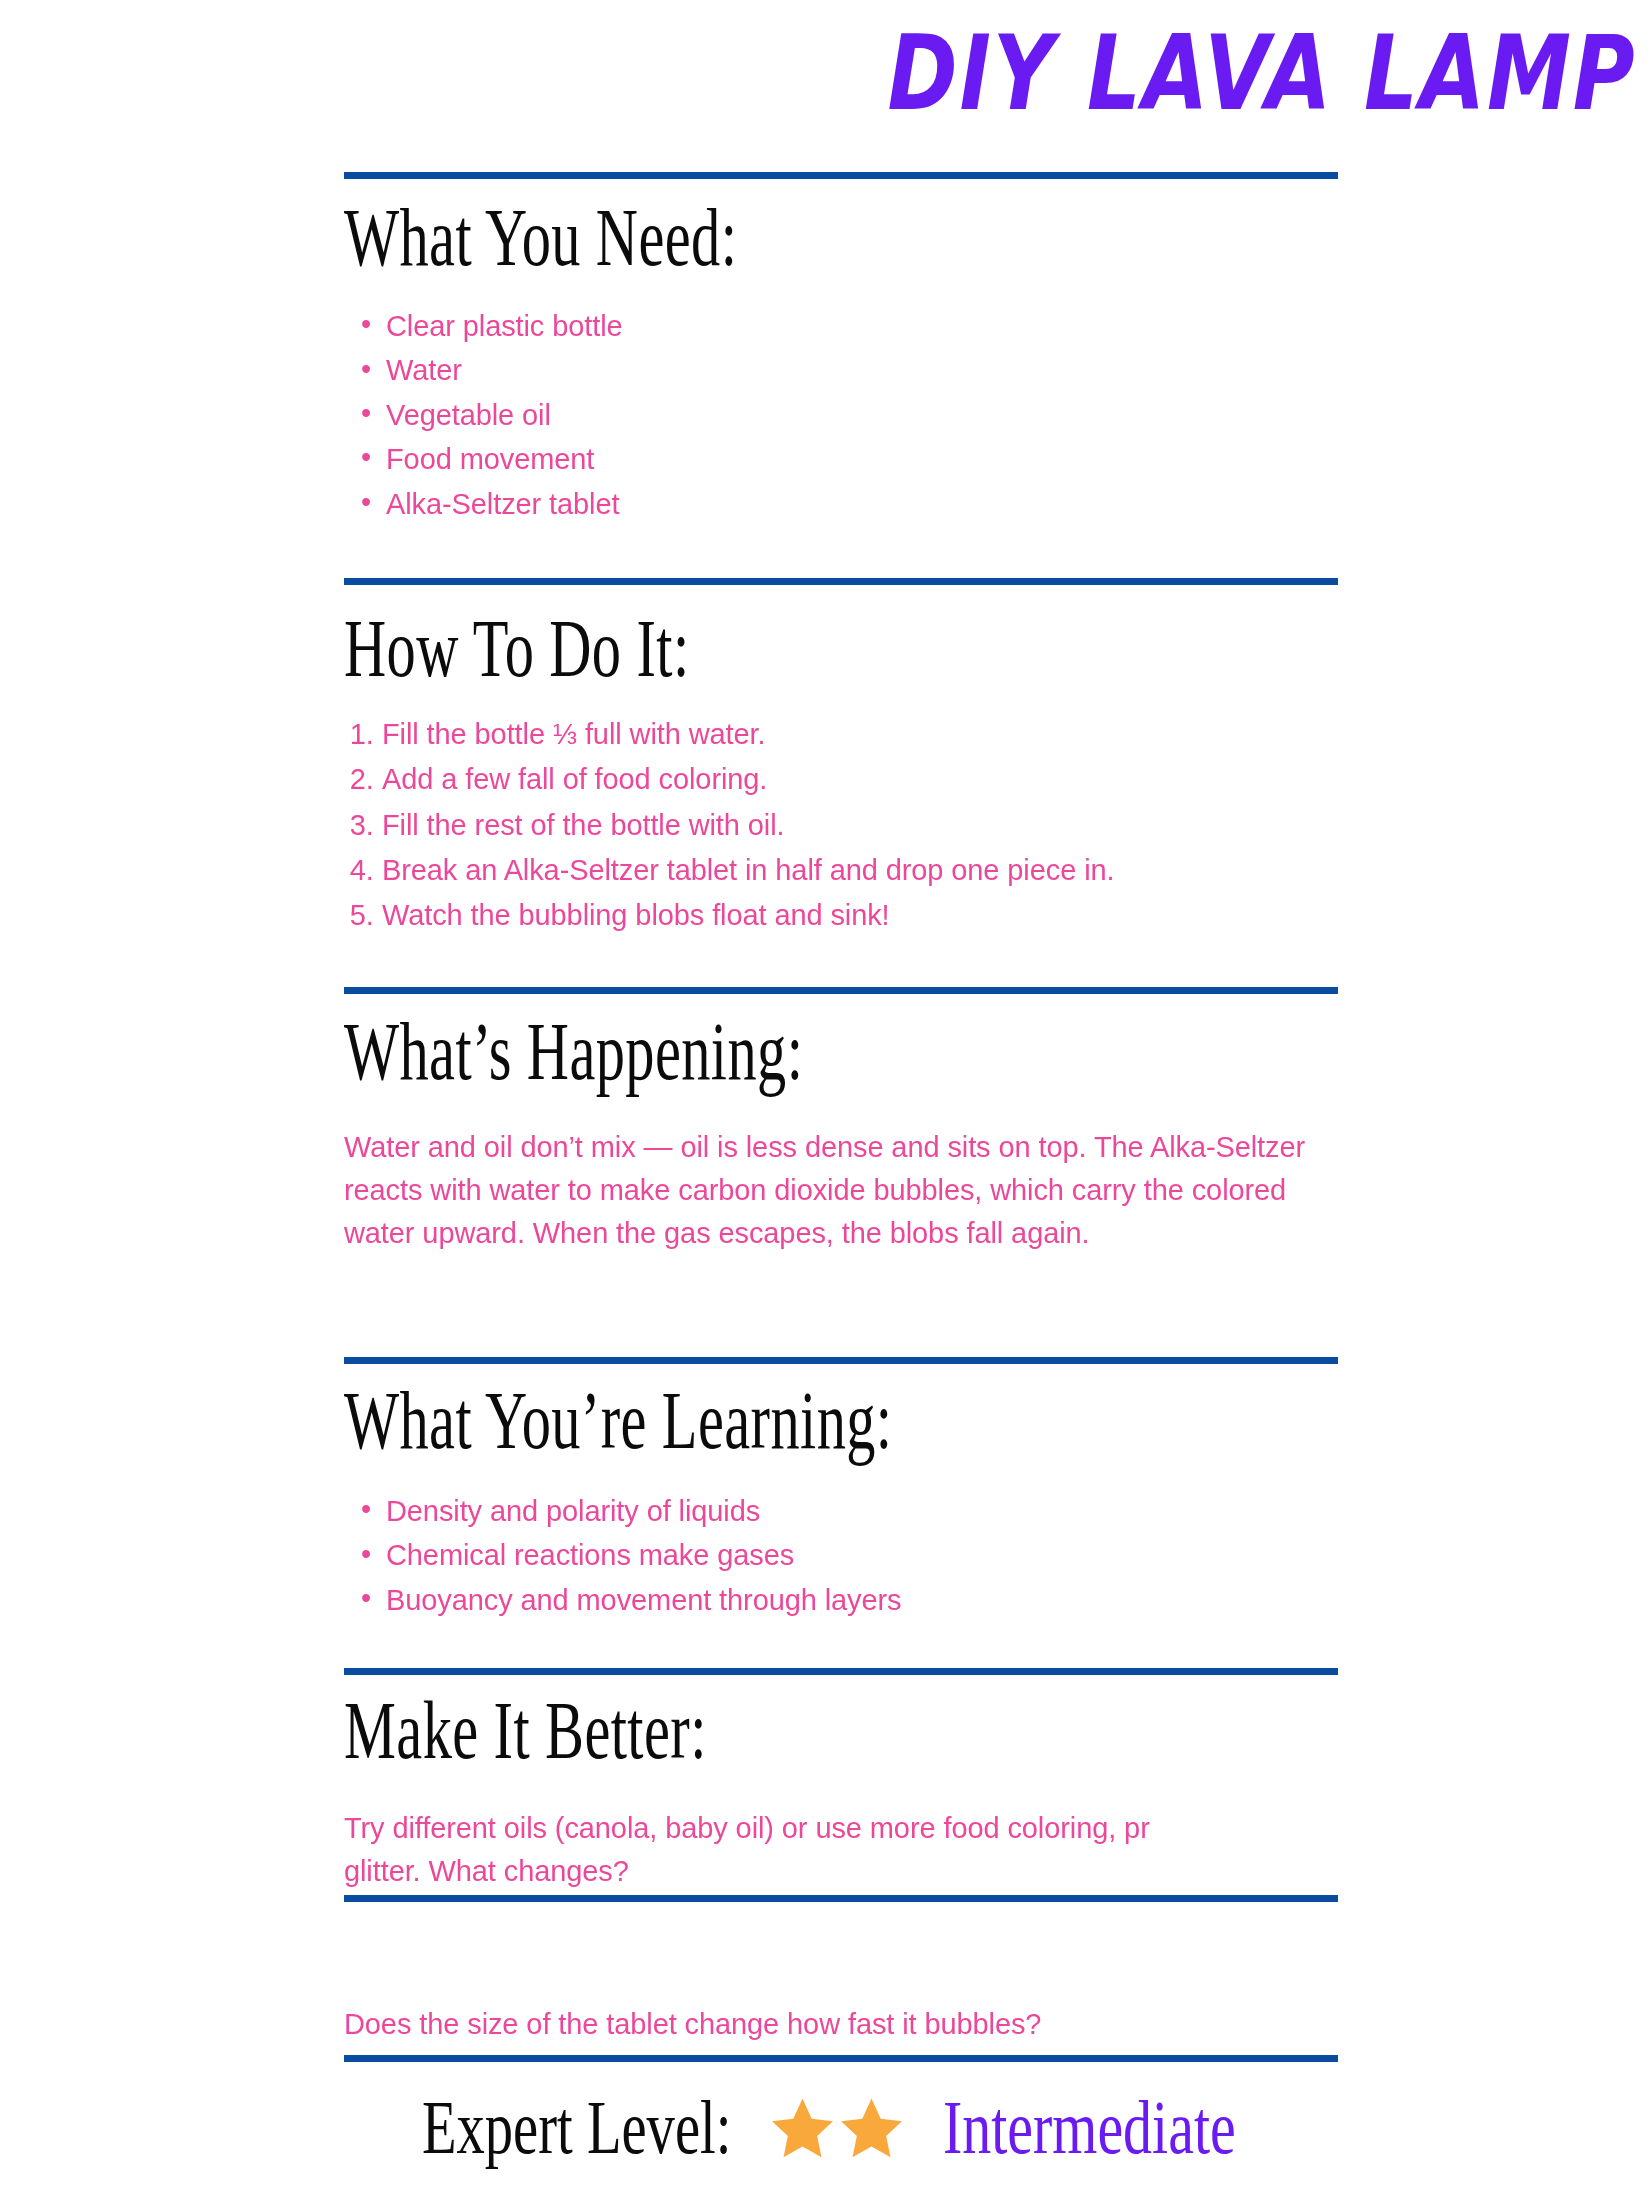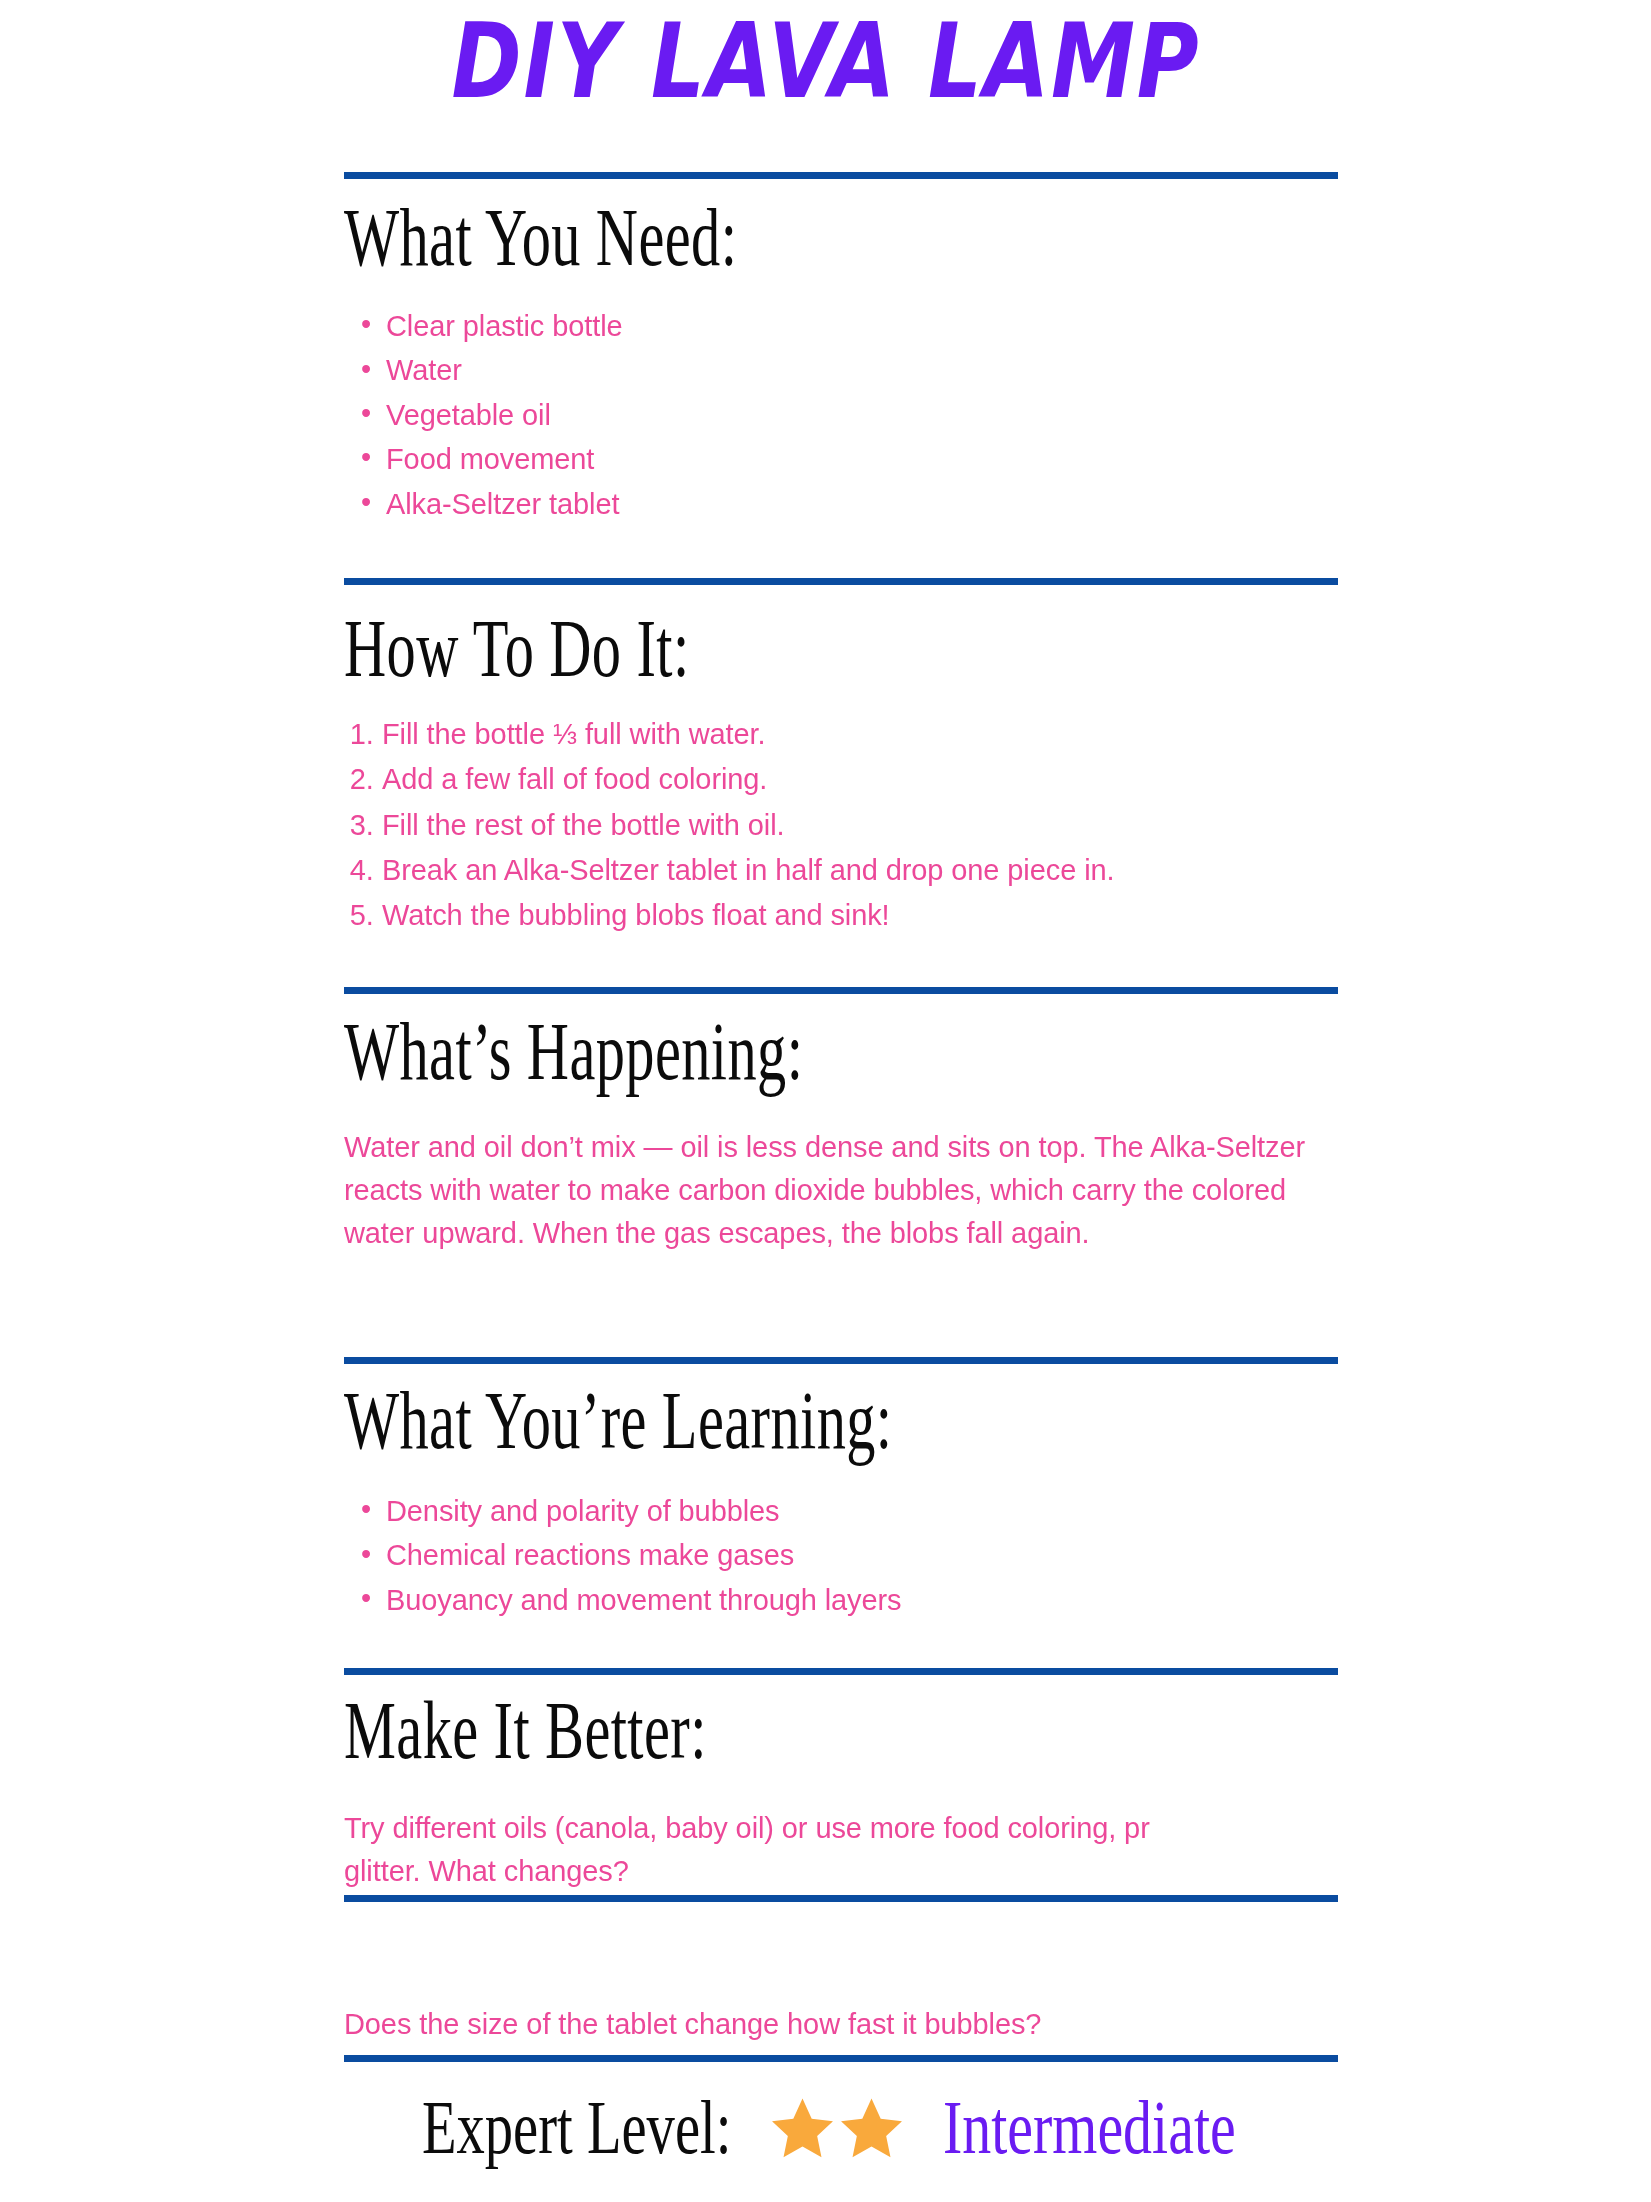--- a/index.html
+++ b/index.html
@@ -19,22 +19,22 @@
   .page {
     width: 1652px;
     height: 2202px;
     position: relative;
     box-sizing: border-box;
   }
 
   
   .title-wrap {
     width: 100%;
-    text-align: center;
-    padding-top: 10px;
+    text-align: right;
+    padding-top: 22px;
   }
   .title {
     display: inline-block;
     font-family: "DejaVu Sans", sans-serif;
     font-weight: 700;
     font-style: italic;
     font-size: 88px;
     letter-spacing: 1.9px;
     color: #6A1BF2;
     line-height: 1.0;
@@ -224,21 +224,21 @@
 
   <div class="content" style="top:1357px;">
     <div class="rule"></div>
   </div>
 
   <div class="content" style="top:1384px;">
     <h2 class="sec-head" style="font-size:73px;">What You’re Learning:</h2>
   </div>
   <div class="content" style="top:1496px;">
     <ul class="bullets body-text">
-      <li>Density and polarity of bubbles</li>
+      <li>Density and polarity of liquids</li>
       <li>Chemical reactions make gases</li>
       <li>Buoyancy and movement through layers</li>
     </ul>
   </div>
 
   <div class="content" style="top:1668px;">
     <div class="rule"></div>
   </div>
 
   <div class="content" style="top:1694px;">

